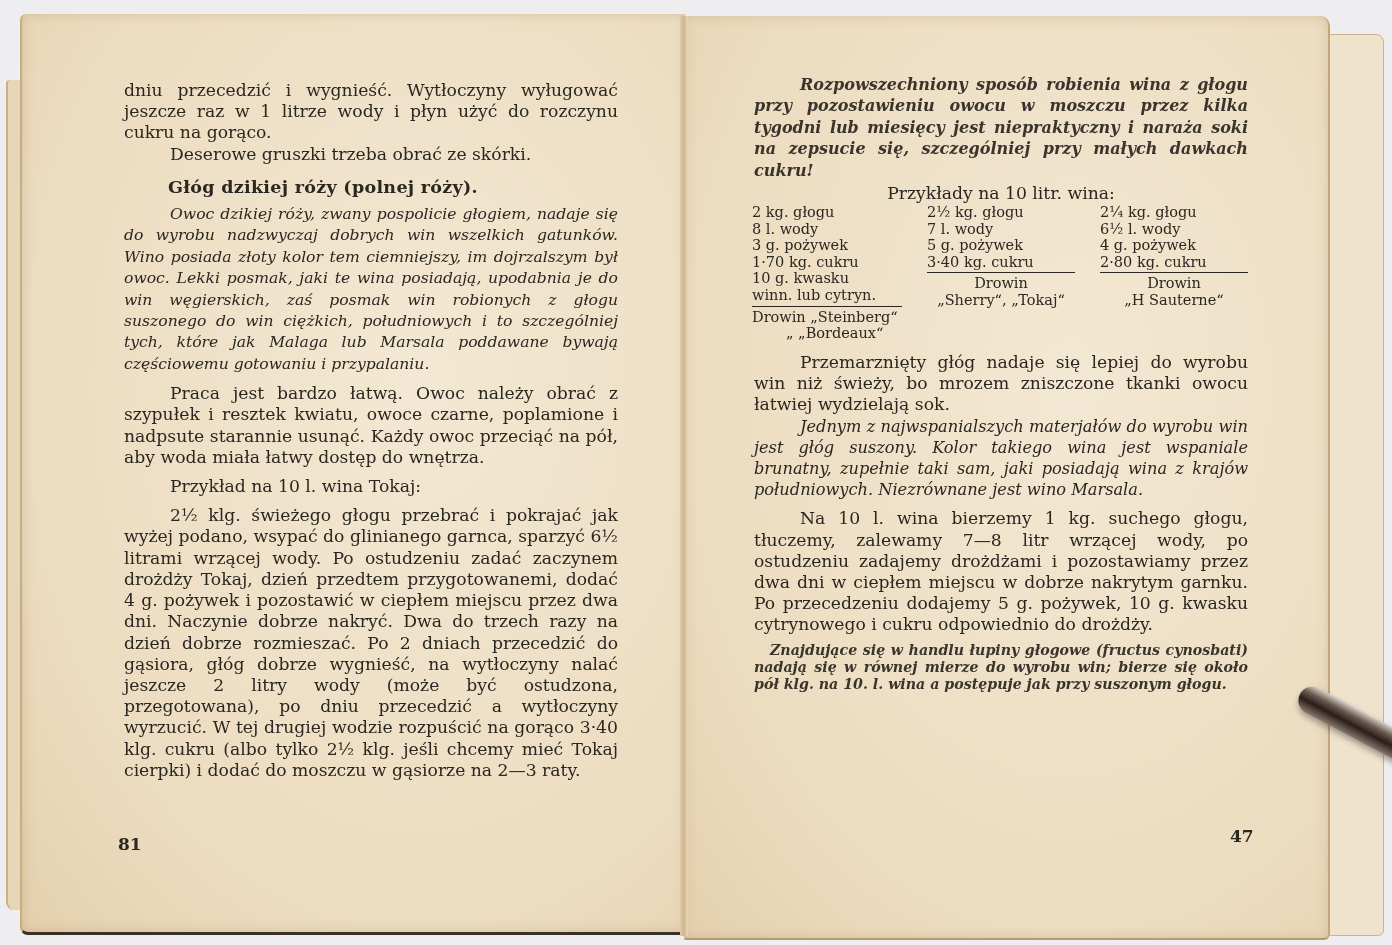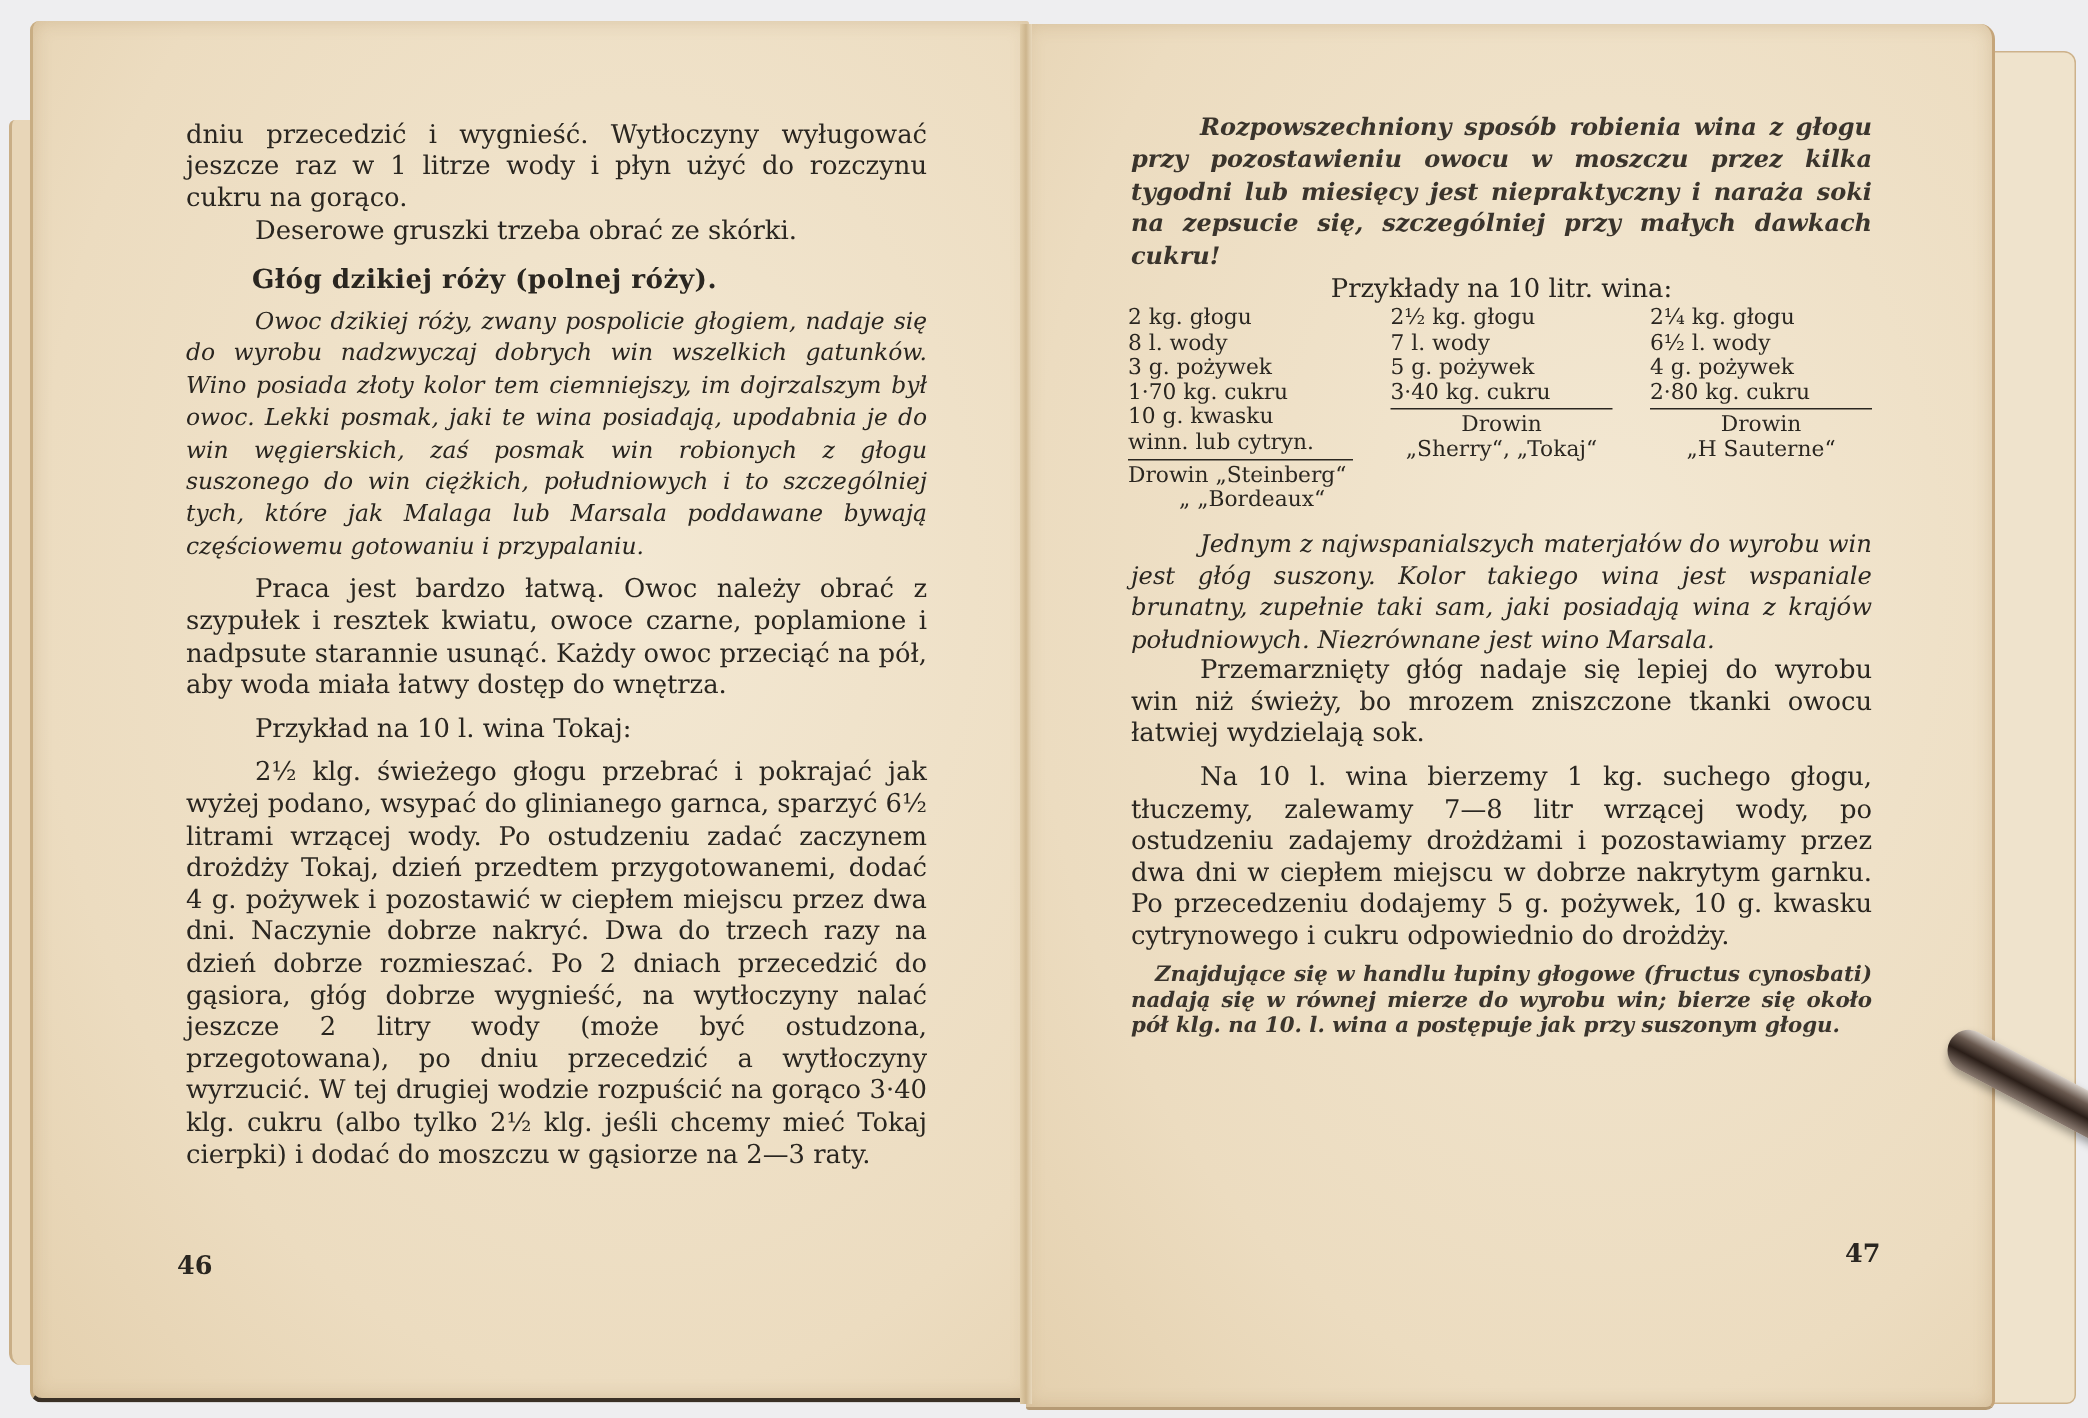--- a/index.html
+++ b/index.html
@@ -75,21 +75,21 @@
 
 <div class="text-block" style="left:124px; top:80px; width:494px;">
   <p class="para">dniu przecedzić i wygnieść. Wytłoczyny wyługować jeszcze raz w 1 litrze wody i płyn użyć do rozczynu cukru na gorąco.</p>
   <p class="para indent">Deserowe gruszki trzeba obrać ze skórki.</p>
   <p class="heading">Głóg dzikiej róży (polnej róży).</p>
   <p class="para indent italic" style="font-size:15.6px; line-height:21.4px;">Owoc dzikiej róży, zwany pospolicie głogiem, nadaje się do wyrobu nadzwyczaj dobrych win wszelkich gatunków. Wino posiada złoty kolor tem ciemniejszy, im dojrzalszym był owoc. Lekki posmak, jaki te wina posiadają, upodabnia je do win węgierskich, zaś posmak win robionych z głogu suszonego do win ciężkich, południowych i to szczególniej tych, które jak Malaga lub Marsala poddawane bywają częściowemu gotowaniu i przypalaniu.</p>
   <p class="para indent gap">Praca jest bardzo łatwą. Owoc należy obrać z szypułek i resztek kwiatu, owoce czarne, poplamione i nadpsute starannie usunąć. Każdy owoc przeciąć na pół, aby woda miała łatwy dostęp do wnętrza.</p>
   <p class="para indent gap">Przykład na 10 l. wina Tokaj:</p>
   <p class="para indent gap">2½ klg. świeżego głogu przebrać i pokrajać jak wyżej podano, wsypać do glinianego garnca, sparzyć 6½ litrami wrzącej wody. Po ostudzeniu zadać zaczynem drożdży Tokaj, dzień przedtem przygotowanemi, dodać 4 g. pożywek i pozostawić w ciepłem miejscu przez dwa dni. Naczynie dobrze nakryć. Dwa do trzech razy na dzień dobrze rozmieszać. Po 2 dniach przecedzić do gąsiora, głóg dobrze wygnieść, na wytłoczyny nalać jeszcze 2 litry wody (może być ostudzona, przegotowana), po dniu przecedzić a wytłoczyny wyrzucić. W tej drugiej wodzie rozpuścić na gorąco 3·40 klg. cukru (albo tylko 2½ klg. jeśli chcemy mieć Tokaj cierpki) i dodać do moszczu w gąsiorze na 2—3 raty.</p>
 </div>
-<div class="pagenum" style="left:118px; top:834px;">46</div>
+<div class="pagenum" style="left:118px; top:834px;">81</div>
 
 <div class="text-block" style="left:754px; top:74px; width:494px;">
   <p class="para indent italic" style="font-weight:bold; font-size:16px; line-height:21.4px; color:#3a342c;">Rozpowszechniony sposób robienia wina z głogu przy pozostawieniu owocu w moszczu przez kilka tygodni lub miesięcy jest niepraktyczny i naraża soki na zepsucie się, szczególniej przy małych dawkach cukru!</p>
   <p class="para" style="text-align:center; text-align-last:center; margin-top:2px;">Przykłady na 10 litr. wina:</p>
 </div>
 
 <div class="recipe-table">
   <div class="recipe-col first" style="width:150px;">
     <div>2 kg. głogu</div>
     <div>8 l. wody</div>
@@ -115,20 +115,20 @@
     <div>6½ l. wody</div>
     <div>4 g. pożywek</div>
     <div>2·80 kg. cukru</div>
     <div class="rule"></div>
     <div class="label">Drowin</div>
     <div class="label">„H Sauterne“</div>
   </div>
 </div>
 
 <div class="text-block" style="left:754px; top:352px; width:494px;">
+  <p class="para indent">Przemarznięty głóg nadaje się lepiej do wyrobu win niż świeży, bo mrozem zniszczone tkanki owocu łatwiej wydzielają sok.</p>
   <p class="para indent italic" style="font-size:16.2px;">Jednym z najwspanialszych materjałów do wyrobu win jest głóg suszony. Kolor takiego wina jest wspaniale brunatny, zupełnie taki sam, jaki posiadają wina z krajów południowych. Niezrównane jest wino Marsala.</p>
-  <p class="para indent">Przemarznięty głóg nadaje się lepiej do wyrobu win niż świeży, bo mrozem zniszczone tkanki owocu łatwiej wydzielają sok.</p>
   <p class="para indent gap">Na 10 l. wina bierzemy 1 kg. suchego głogu, tłuczemy, zalewamy 7—8 litr wrzącej wody, po ostudzeniu zadajemy drożdżami i pozostawiamy przez dwa dni w ciepłem miejscu w dobrze nakrytym garnku. Po przecedzeniu dodajemy 5 g. pożywek, 10 g. kwasku cytrynowego i cukru odpowiednio do drożdży.</p>
   <p class="para indent italic small" style="text-indent:16px; margin-top:6px; font-weight:bold; color:#3a342c;">Znajdujące się w handlu łupiny głogowe (fructus cynosbati) nadają się w równej mierze do wyrobu win; bierze się około pół klg. na 10. l. wina a postępuje jak przy suszonym głogu.</p>
 </div>
 <div class="pagenum" style="left:1230px; top:826px;">47</div>
 
 <div class="tool"></div>
 
 </body></html>

